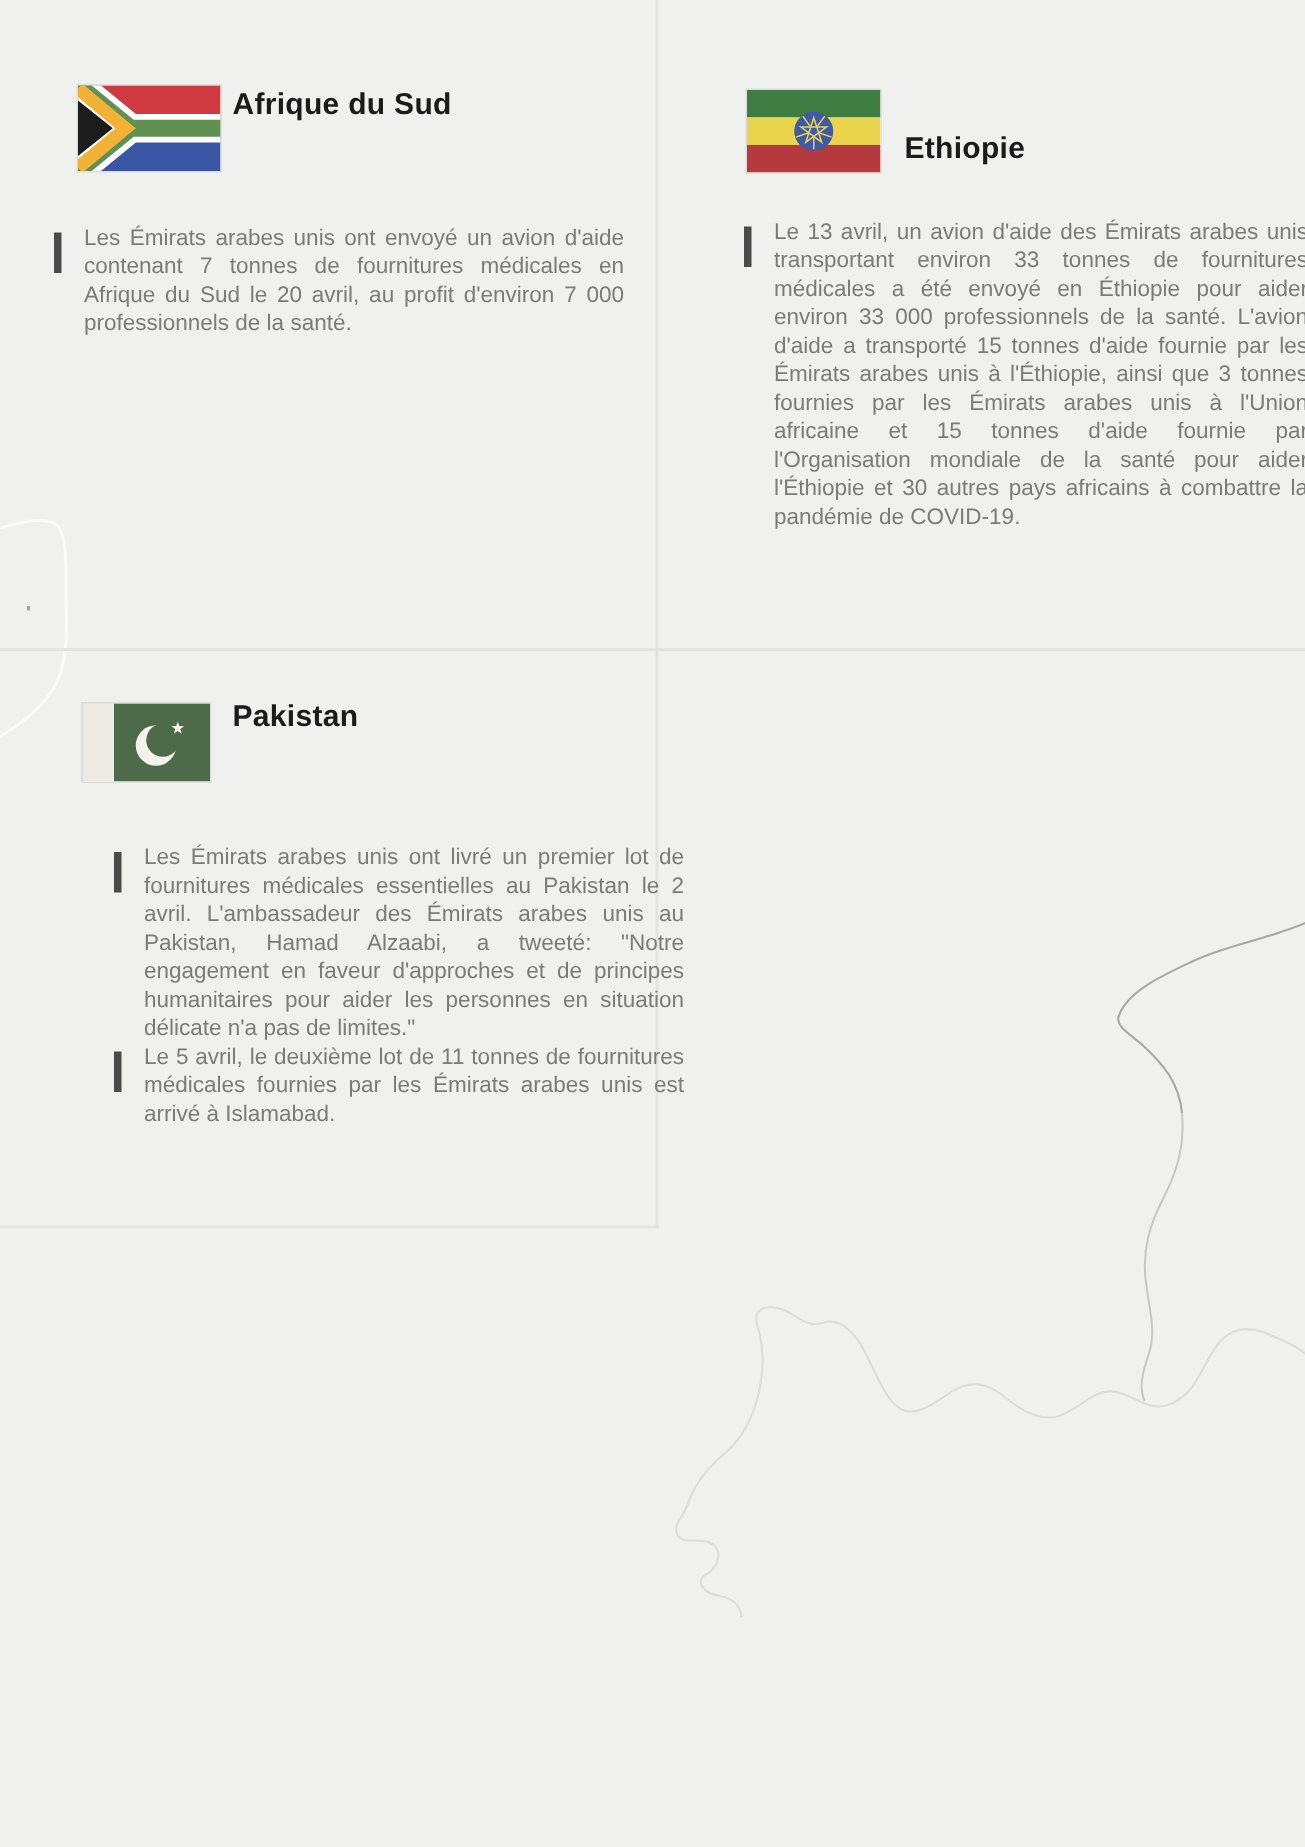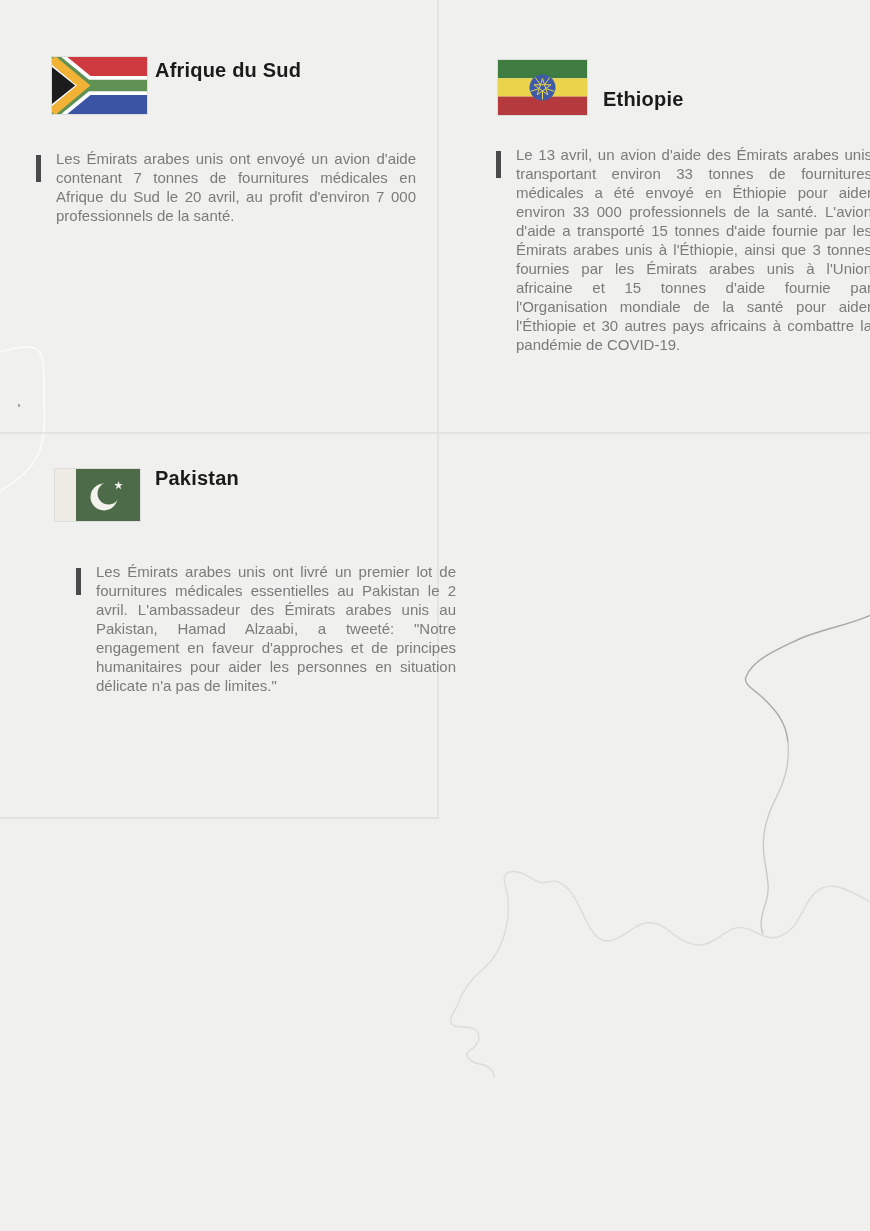--- a/index.html
+++ b/index.html
@@ -112,16 +112,20 @@
       <circle cx="53.5" cy="24.5" r="11" fill="#4d6b49"></circle>
       <path d="M63.5,12 64.56,15.04 67.78,15.11 65.21,17.06 66.15,20.14 63.5,18.3 60.85,20.14 61.79,17.06 59.22,15.11 62.44,15.04 Z" fill="#f3f2ec"></path>
     </svg>
   </span>
   <h2 class="sec-title title-pk">Pakistan</h2>
   <div class="para para-pk">
     <div class="pwrap">
       <span class="qbar"></span>
       <p>Les Émirats arabes unis ont livré un premier lot de fournitures médicales essentielles au Pakistan le 2 avril. L'ambassadeur des Émirats arabes unis au Pakistan, Hamad Alzaabi, a tweeté: "Notre engagement en faveur d'approches et de principes humanitaires pour aider les personnes en situation délicate n'a pas de limites."</p>
     </div>
+    <div class="pwrap">
+      <span class="qbar"></span>
+      <p>Le 5 avril, le deuxième lot de 11 tonnes de fournitures médicales fournies par les Émirats arabes unis est arrivé à Islamabad.</p>
+    </div>
   </div>
 
   <div class="page-number">06</div>
 </div>
 
 </body></html>

